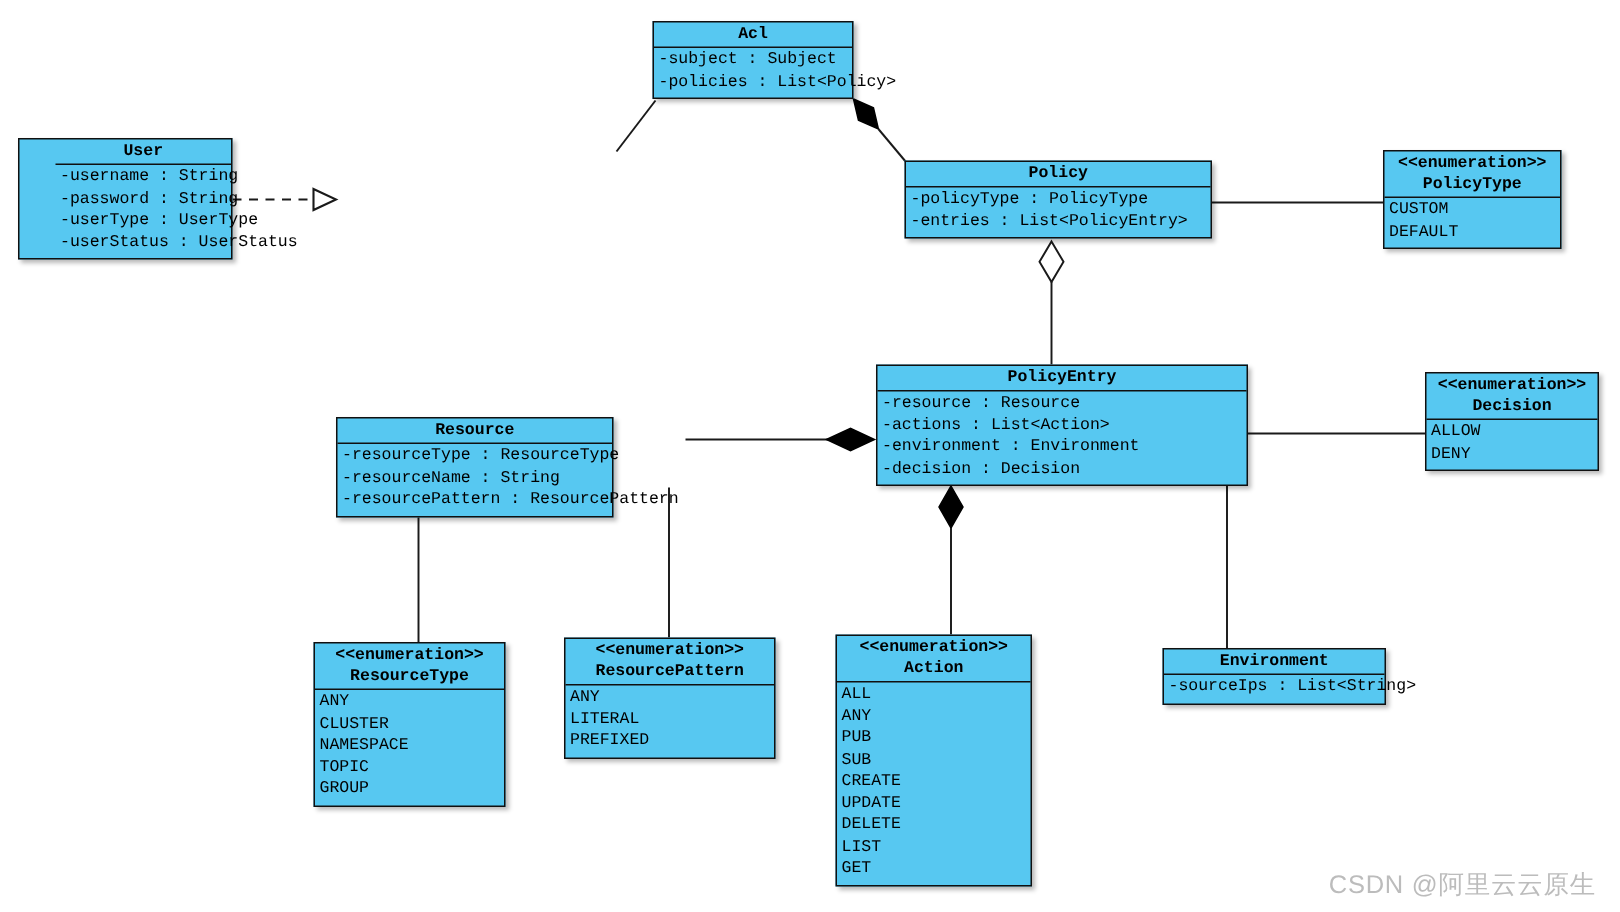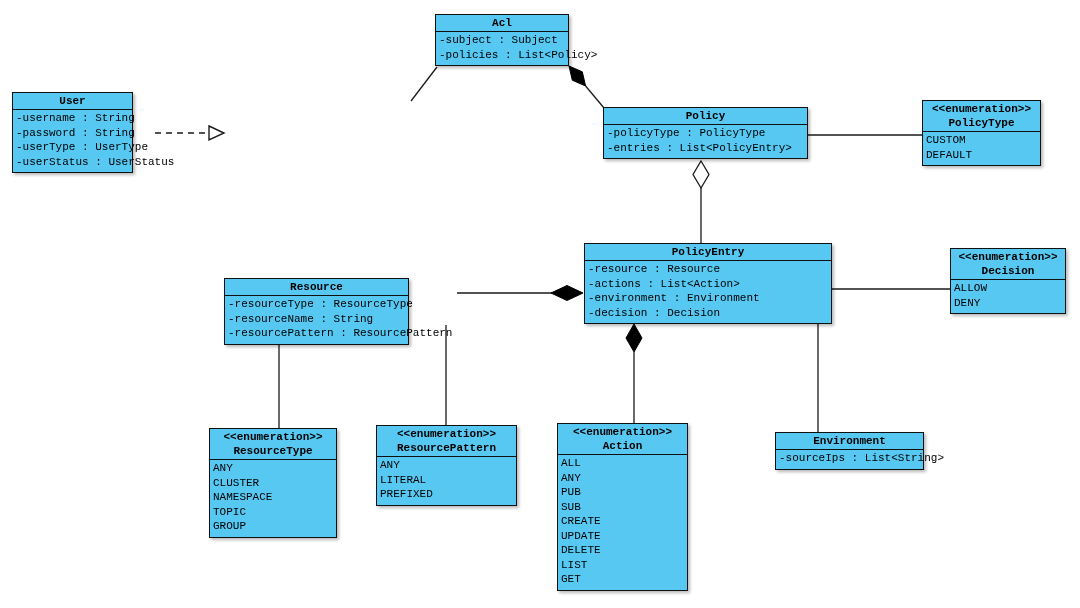--- a/index.html
+++ b/index.html
@@ -91,21 +91,21 @@
   <div class="uml-box" style="left:435px;top:14px;width:134px;">
     <div class="uml-header">
       <div class="uml-name">Acl</div>
     </div>
     <div class="uml-body">
       <div class="uml-line">-subject : Subject</div>
       <div class="uml-line">-policies : List&lt;Policy&gt;</div>
     </div>
   </div>
 
-  <div class="uml-box" style="left:12px;top:92px;width:121px;">
+  <div class="uml-box" style="left:12px;top:92px;width:143px;padding-left:24px;">
     <div class="uml-header">
       <div class="uml-name">User</div>
     </div>
     <div class="uml-body">
       <div class="uml-line">-username : String</div>
       <div class="uml-line">-password : String</div>
       <div class="uml-line">-userType : UserType</div>
       <div class="uml-line">-userStatus : UserStatus</div>
     </div>
   </div>
@@ -212,14 +212,15 @@
 
   <div class="uml-box" style="left:775px;top:432px;width:149px;">
     <div class="uml-header">
       <div class="uml-name">Environment</div>
     </div>
     <div class="uml-body">
       <div class="uml-line">-sourceIps : List&lt;String&gt;</div>
     </div>
   </div>
 
+  <div id="watermark">CSDN @阿里云云原生</div>
 
 </div>
 
 </body></html>

